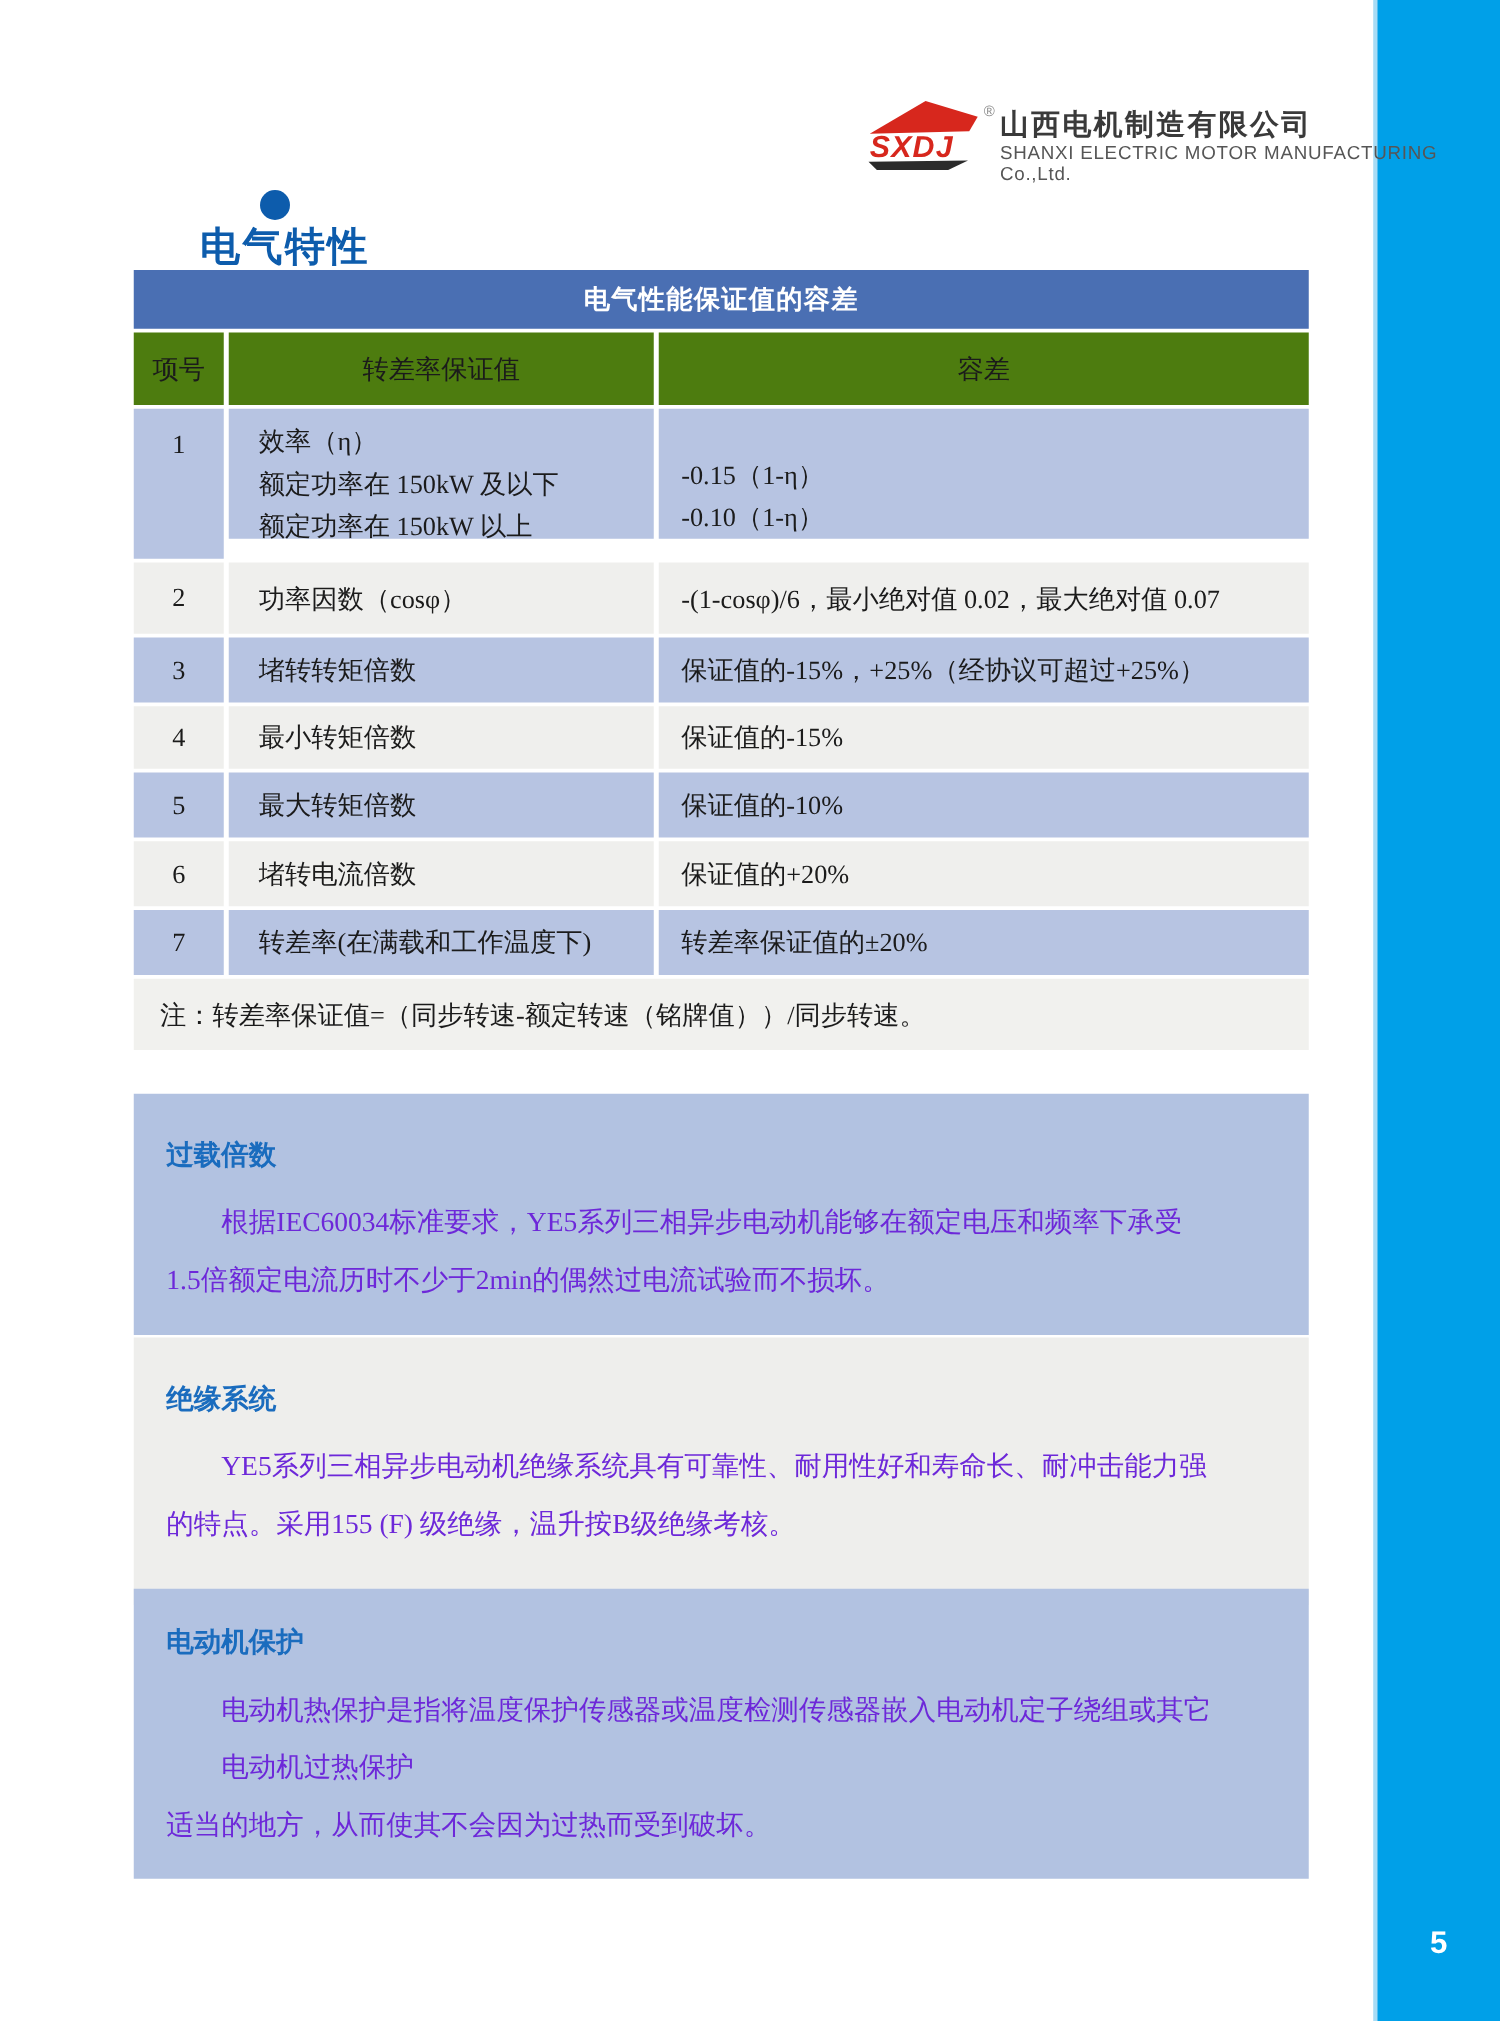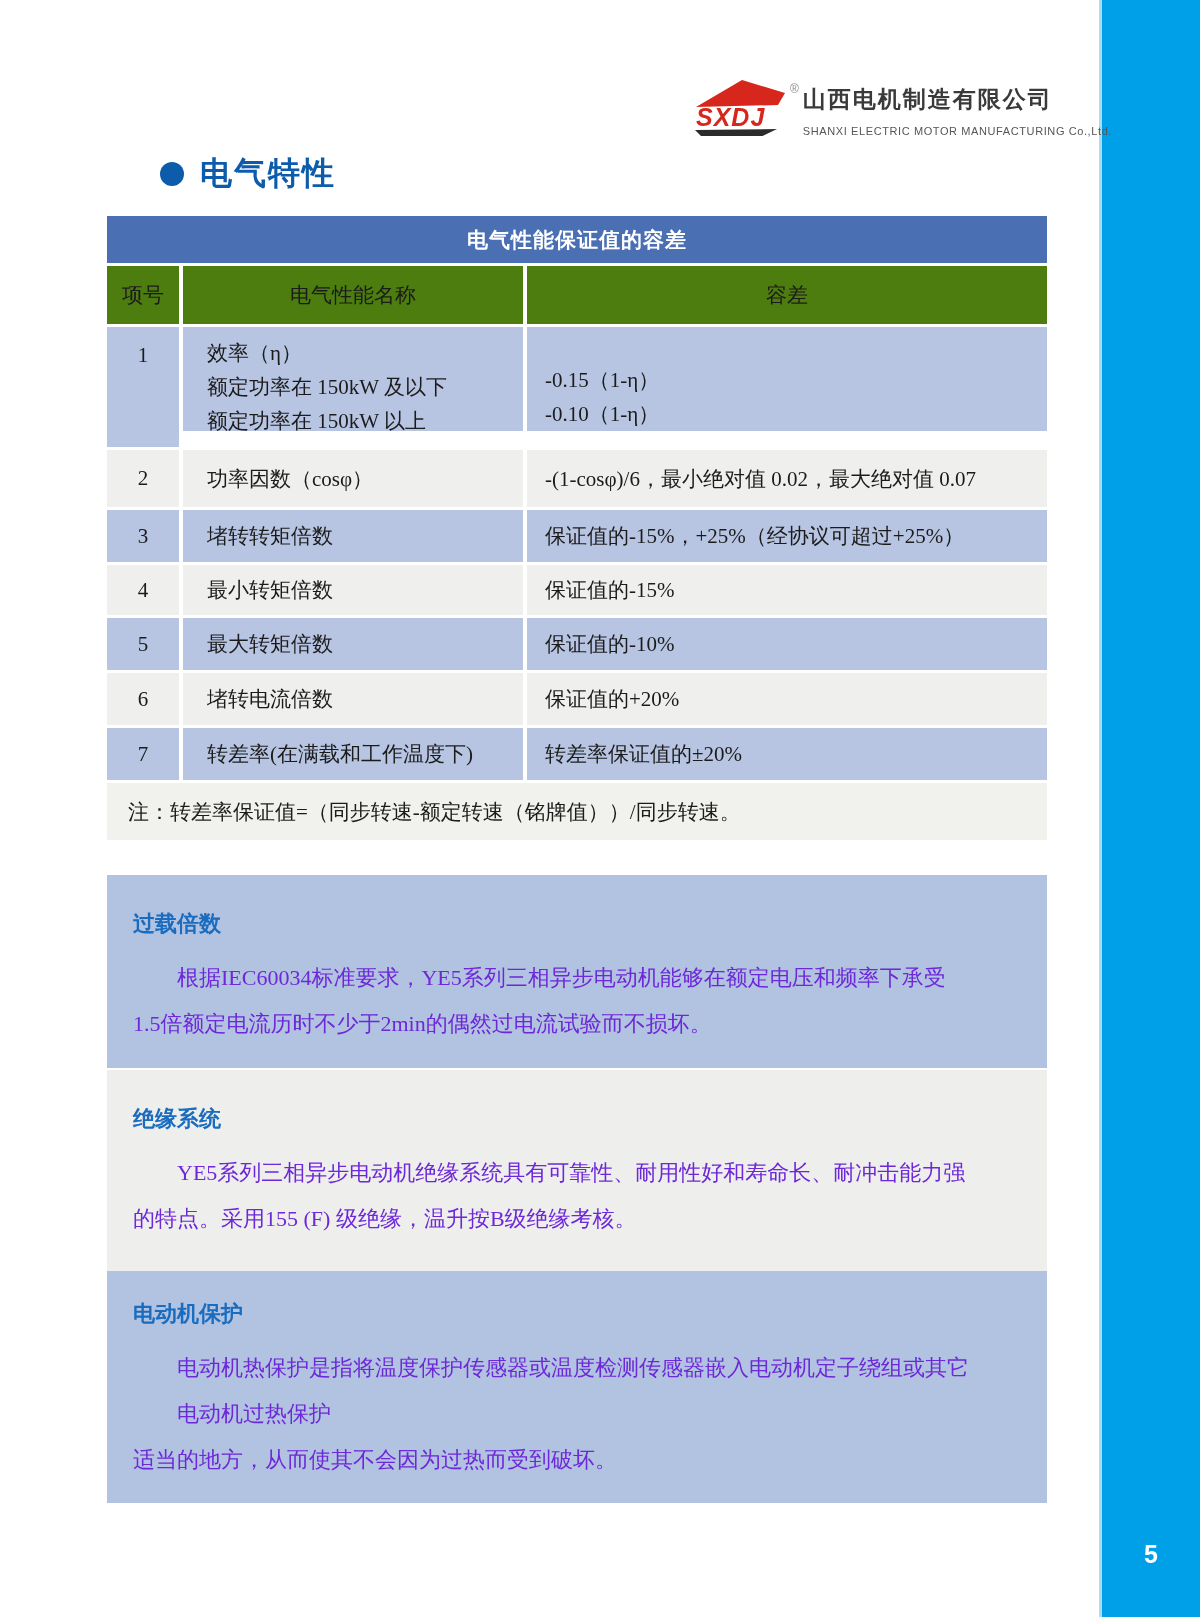--- a/index.html
+++ b/index.html
@@ -11,24 +11,24 @@
           border-left:3px solid #a8dcf5;}
   .pagenum{position:absolute;bottom:48px;left:0;width:100%;text-align:center;
            color:#ffffff;font-size:25px;font-weight:bold;}
 
   
   .brand{position:absolute;top:76px;left:688px;display:flex;align-items:flex-start;}
   .logo-svg{width:100px;height:60px;display:block;}
   .rmark{font-size:12px;color:#8a8a8a;margin:6px 4px 0 2px;}
   .brand-text{margin-top:10px;}
   .brand-cn{font-size:23px;font-weight:600;color:#3a3a3a;letter-spacing:2px;line-height:26px;}
-  .brand-en{font-size:11px;color:#565656;letter-spacing:0.6px;margin-top:13px;}
+  .brand-en{font-size:15px;color:#565656;letter-spacing:0.6px;margin-top:2px;}
 
   
-  .heading{position:absolute;top:152px;left:160px;display:flex;align-items:center;}
+  .heading{position:absolute;top:152px;left:160px;display:flex;align-items:center;flex-direction:column;}
   .bullet{width:24px;height:24px;border-radius:50%;background:#0d5cac;margin-right:16px;}
   .heading h1{margin:0;font-size:32px;font-weight:bold;color:#0d5cac;letter-spacing:2px;}
 
   
   .etable{position:absolute;top:216px;left:107px;width:940px;display:flex;
           flex-direction:column;gap:3px;
           font-family:"Liberation Serif","DejaVu Serif",serif;color:#1b1b1b;}
   .t-title{height:47px;line-height:47px;background:#4a6fb3;color:#ffffff;text-align:center;
            font-size:21px;font-weight:600;font-family:"Liberation Sans",sans-serif;letter-spacing:1px;}
   .trow{display:flex;gap:4px;}
@@ -86,21 +86,21 @@
   <div class="heading">
     <span class="bullet"></span>
     <h1>电气特性</h1>
   </div>
 
   <div class="etable">
     <div class="t-title">电气性能保证值的容差</div>
 
     <div class="trow colhead">
       <div class="c1">项号</div>
-      <div class="c2">电气性能名称</div>
+      <div class="c2">转差率保证值</div>
       <div class="c3">容差</div>
     </div>
 
     <div class="trow rowblue r1">
       <div class="c1">1</div>
       <div class="c2 lines">
         <div>效率（η）</div>
         <div>额定功率在 150kW 及以下</div>
         <div>额定功率在 150kW 以上</div>
       </div>

